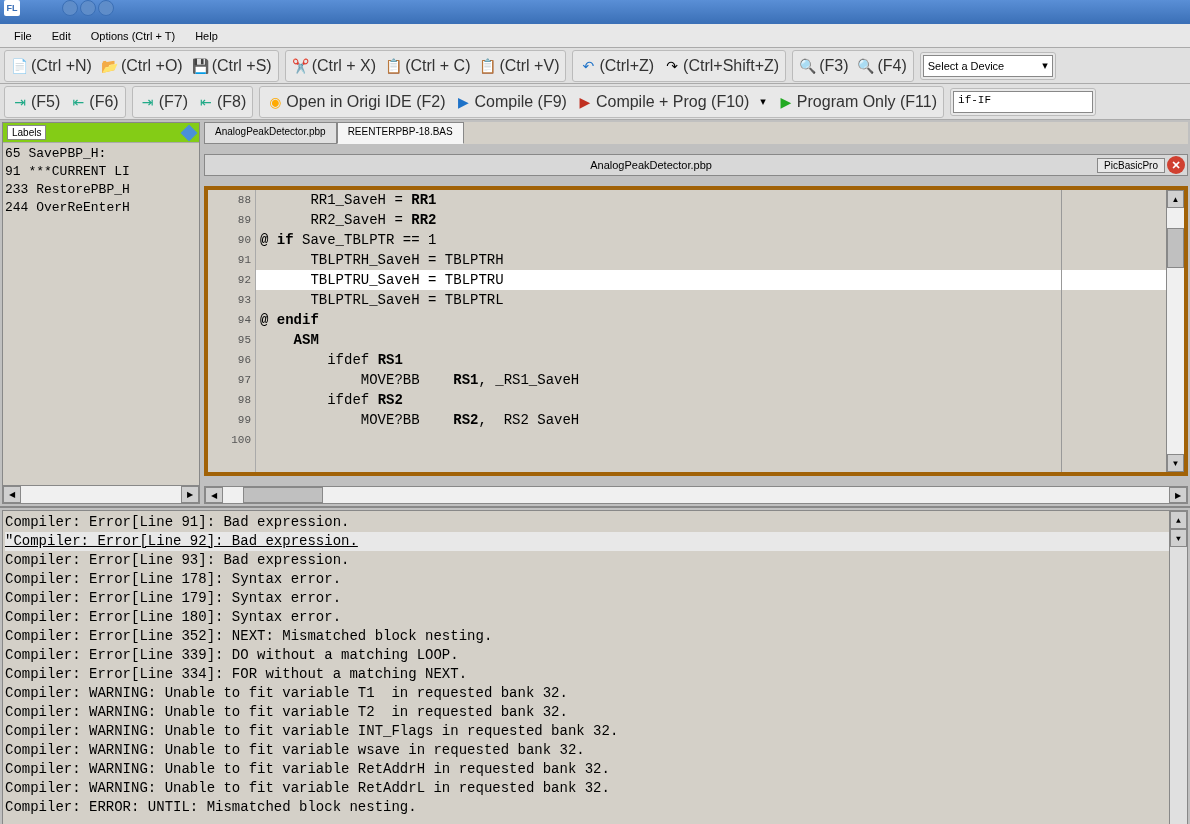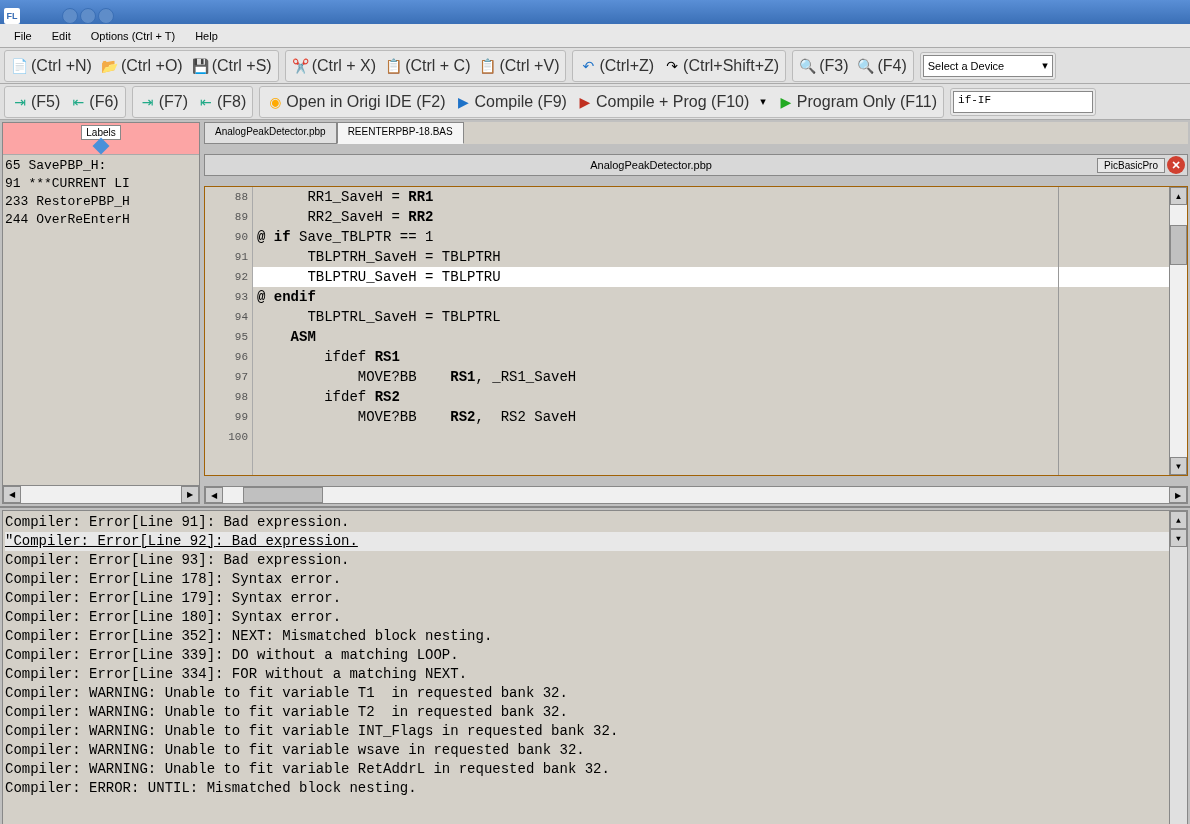--- a/index.html
+++ b/index.html
@@ -1,48 +1,48 @@
 <!DOCTYPE html>
 <html><head>
 <meta charset="utf-8">
 <style>
 * { margin: 0; padding: 0; box-sizing: border-box; }
 body { font-family: Tahoma, Arial, sans-serif; font-size: 11px; background: #c0c0c0; overflow: hidden; width: 1190px; height: 824px; }
-.titlebar { height: 24px; background: linear-gradient(to bottom, #5a8fd6, #3a6fb6); color: white; display: flex; align-items: flex-end; padding: 0 4px; gap: 36px; }
+.titlebar { height: 24px; background: linear-gradient(to bottom, #5a8fd6, #3a6fb6); color: white; display: flex; align-items: flex-start; padding: 0 4px; gap: 36px; }
 .titlebar-icon { width: 16px; height: 16px; background: #fff; color: #3a6fb6; font-size: 9px; font-weight: bold; display: flex; align-items: center; justify-content: center; border-radius: 2px; margin-right: 6px; }
 .titlebar-text { flex: 1; font-size: 12px; }
 .titlebar-buttons { display: flex; gap: 2px; }
 .titlebar-btn { width: 16px; height: 16px; border-radius: 8px; background: #5f8dc9; border: 1px solid #3a6fb6; cursor: pointer; }
 .menubar { height: 24px; background: #e8e8e8; border-bottom: 1px solid #aaa; display: flex; align-items: center; padding: 0 6px; gap: 4px; }
 .menu-item { padding: 3px 8px; cursor: pointer; }
 .toolbar-row { height: 36px; background: #e0e0e0; border-bottom: 1px solid #aaa; display: flex; align-items: center; padding: 0 4px; gap: 2px; }
 .tb-group { display: flex; align-items: center; gap: 1px; border: 1px solid #bbb; border-radius: 3px; padding: 2px; background: #e8e8e8; margin-right: 4px; }
 .tb-btn { display: flex; align-items: center; padding: 2px 4px; cursor: pointer; border-radius: 2px; height: 26px; }
 .tb-icon { width: 18px; height: 18px; display: flex; align-items: center; justify-content: center; margin-right: 2px; font-size: 14px; }
 .tb-label { font-size: 16px; color: #333; }
 .device-select { border: 1px solid #888; background: white; padding: 2px 4px; width: 130px; height: 22px; display: flex; align-items: center; justify-content: space-between; }
 .main-area { display: flex; height: 388px; border-bottom: 2px solid #888; }
 .left-panel { width: 198px; background: #d4d0c8; border: 1px solid #888; margin: 2px; display: flex; flex-direction: column; }
-.panel-header { display: flex; align-items: center; padding: 2px 4px; border-bottom: 1px solid #aaa; background: #fca5a5; justify-content: space-between; flex-direction: column; }
+.panel-header { display: flex; align-items: center; padding: 2px 4px; border-bottom: 1px solid #aaa; background: #84cc16; justify-content: space-between; }
 .panel-tag { background: #fff; border: 1px solid #888; padding: 1px 4px; font-size: 10px; }
 .diamond { width: 12px; height: 12px; background: #4a90d9; transform: rotate(45deg); }
 .label-list { flex: 1; font-family: 'Courier New', monospace; font-size: 13px; padding: 2px; overflow: hidden; background: #d4d0c8; white-space: nowrap; }
 .label-line { line-height: 18px; }
 .scroll-h { height: 18px; background: #e0e0e0; border-top: 1px solid #888; display: flex; }
 .scroll-arrow { width: 18px; background: #d0d0d0; border: 1px solid #888; display: flex; align-items: center; justify-content: center; font-size: 8px; cursor: pointer; }
 .scroll-track { flex: 1; background: #f0f0f0; }
 .right-panel { flex: 1; margin: 2px; display: flex; flex-direction: column; gap: 10px; }
 .tabs-row { height: 22px; display: flex; background: #d4d0c8; }
 .tab { padding: 3px 10px; border: 1px solid #888; background: #e0e0e0; font-size: 10px; cursor: pointer; }
 .tab.active { background: #f5f5f5; border-bottom: 1px solid #f5f5f5; }
 .file-header { height: 22px; background: #d8d8d8; border: 1px solid #888; display: flex; align-items: center; }
 .file-title { flex: 1; text-align: center; font-size: 11px; }
 .file-badge { padding: 1px 6px; border: 1px solid #888; background: #e8e8e8; font-size: 10px; margin-right: 2px; }
 .close-x { width: 18px; height: 18px; background: #d04030; border-radius: 9px; color: white; display: flex; align-items: center; justify-content: center; font-weight: bold; cursor: pointer; margin-right: 2px; }
-.editor-wrap { flex: 1; display: flex; border: 1px solid #a16207; background: #d4d0c8; overflow: hidden; }
+.editor-wrap { flex: 1; display: flex; border: 4px solid #a16207; background: #d4d0c8; overflow: hidden; }
 .gutter { width: 48px; background: #d4d0c8; border-right: 1px solid #aaa; font-family: 'Courier New', monospace; font-size: 11px; text-align: right; padding-right: 4px; color: #555; }
 .gutter-line { height: 20px; line-height: 20px; }
 .code-area { flex: 1; font-family: 'Courier New', monospace; font-size: 14px; background: #d4d0c8; position: relative; }
 .code-line { height: 20px; line-height: 20px; padding-left: 4px; white-space: pre; }
 .code-line.hl { background: #fff; }
 .bold { font-weight: bold; }
 .margin-line { position: absolute; left: 805px; top: 0; bottom: 0; width: 1px; background: #999; }
 .vscroll { width: 18px; background: #e0e0e0; border-left: 1px solid #888; display: flex; flex-direction: column; }
 .vscroll-arrow { height: 18px; background: #d0d0d0; border: 1px solid #888; display: flex; align-items: center; justify-content: center; font-size: 8px; cursor: pointer; }
 .vscroll-track { flex: 1; background: #f0f0f0; position: relative; }
@@ -223,22 +223,22 @@
           <div class="gutter-line">99</div>
           <div class="gutter-line">100</div>
         </div>
       <div class="code-area" id="code">
         <div class="margin-line"></div>
       <div class="code-line"><span>      RR1_SaveH = </span><span class="bold">RR1</span><span></span></div>
           <div class="code-line"><span>      RR2_SaveH = </span><span class="bold">RR2</span><span></span></div>
           <div class="code-line"><span></span><span class="bold">@ if</span><span> Save_TBLPTR == 1</span></div>
           <div class="code-line"><span>      TBLPTRH_SaveH = TBLPTRH</span><span></span></div>
           <div class="code-line hl"><span>      TBLPTRU_SaveH = TBLPTRU</span><span></span></div>
+          <div class="code-line"><span>      TBLPTRL_SaveH = TBLPTRL</span><span></span></div>
           <div class="code-line"><span></span><span class="bold">@ endif</span><span></span></div>
-          <div class="code-line"><span>      TBLPTRL_SaveH = TBLPTRL</span><span></span></div>
           <div class="code-line"><span>    </span><span class="bold">ASM</span><span></span></div>
           <div class="code-line"><span>        ifdef </span><span class="bold">RS1</span><span></span></div>
           <div class="code-line"><span>            MOVE?BB    </span><span class="bold">RS1</span><span>, _RS1_SaveH</span></div>
           <div class="code-line"><span>        ifdef </span><span class="bold">RS2</span><span></span></div>
           <div class="code-line"><span>            MOVE?BB    </span><span class="bold">RS2</span><span>,  RS2 SaveH</span></div>
         </div>
       <div class="vscroll">
         <div class="vscroll-arrow">▲</div>
         <div class="vscroll-track">
             <div class="vscroll-thumb"></div>
@@ -263,20 +263,21 @@
     <div class="out-line">Compiler: Error[Line 178]: Syntax error.</div>
     <div class="out-line">Compiler: Error[Line 179]: Syntax error.</div>
     <div class="out-line">Compiler: Error[Line 180]: Syntax error.</div>
     <div class="out-line">Compiler: Error[Line 352]: NEXT: Mismatched block nesting.</div>
     <div class="out-line">Compiler: Error[Line 339]: DO without a matching LOOP.</div>
     <div class="out-line">Compiler: Error[Line 334]: FOR without a matching NEXT.</div>
     <div class="out-line">Compiler: WARNING: Unable to fit variable T1  in requested bank 32.</div>
     <div class="out-line">Compiler: WARNING: Unable to fit variable T2  in requested bank 32.</div>
     <div class="out-line">Compiler: WARNING: Unable to fit variable INT_Flags in requested bank 32.</div>
     <div class="out-line">Compiler: WARNING: Unable to fit variable wsave in requested bank 32.</div>
+    <div class="out-line">Compiler: WARNING: Unable to fit variable RetAddrH in requested bank 32.</div>
     <div class="out-line">Compiler: WARNING: Unable to fit variable RetAddrL in requested bank 32.</div>
     <div class="out-line">Compiler: ERROR: UNTIL: Mismatched block nesting.</div>
     <div class="out-vscroll">
     <div class="vscroll-arrow">▲</div>
     <div class="vscroll-track"></div>
     <div class="vscroll-arrow">▼</div>
   </div>
 </div>
 
 </body></html>

